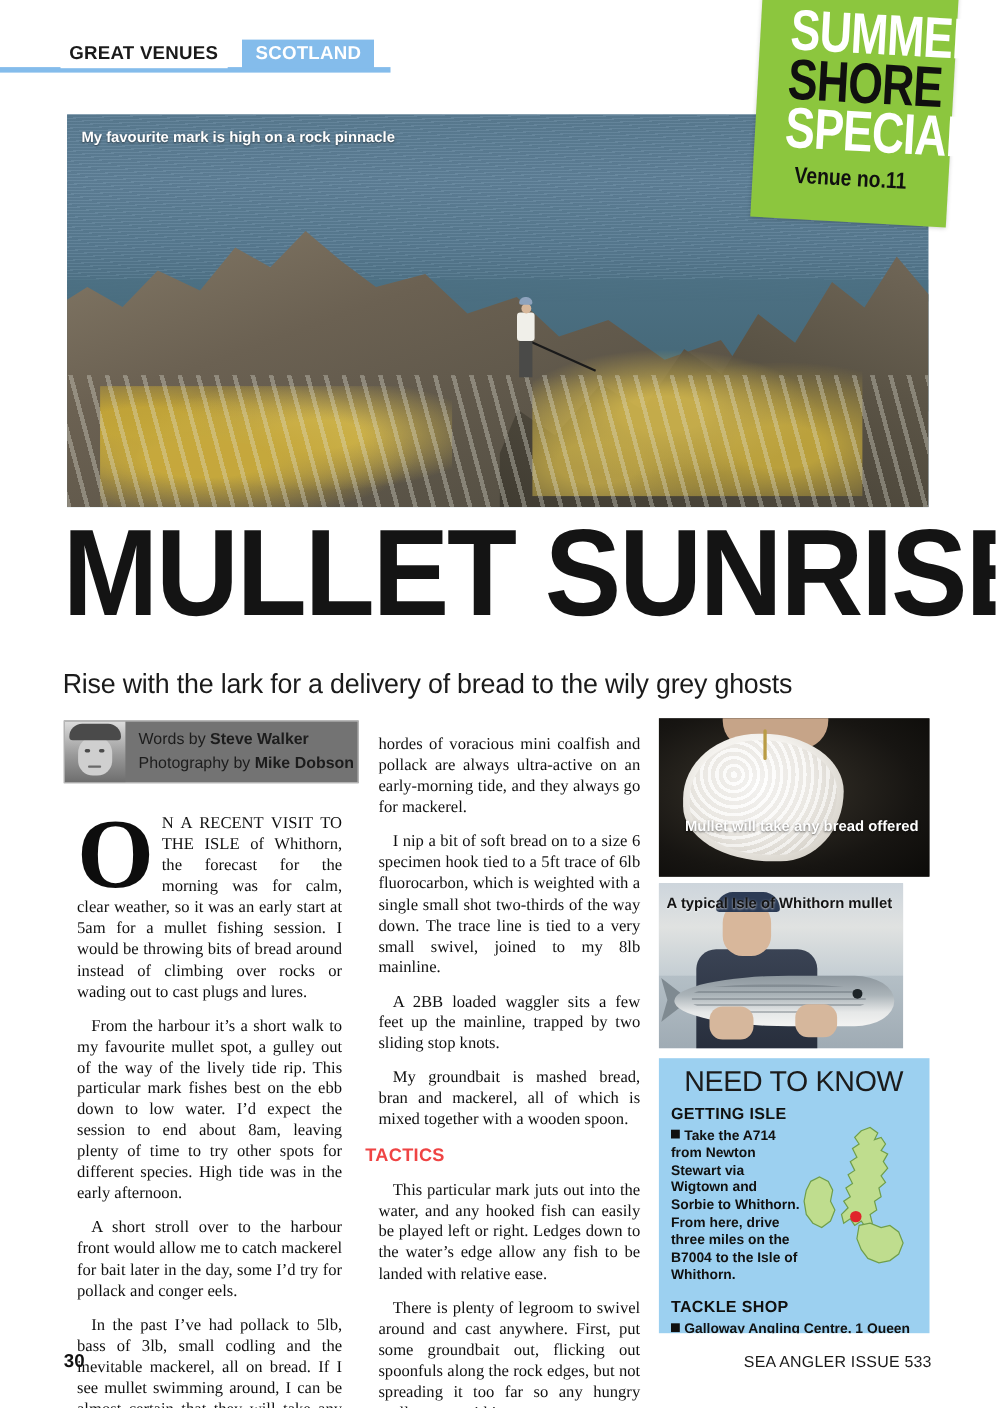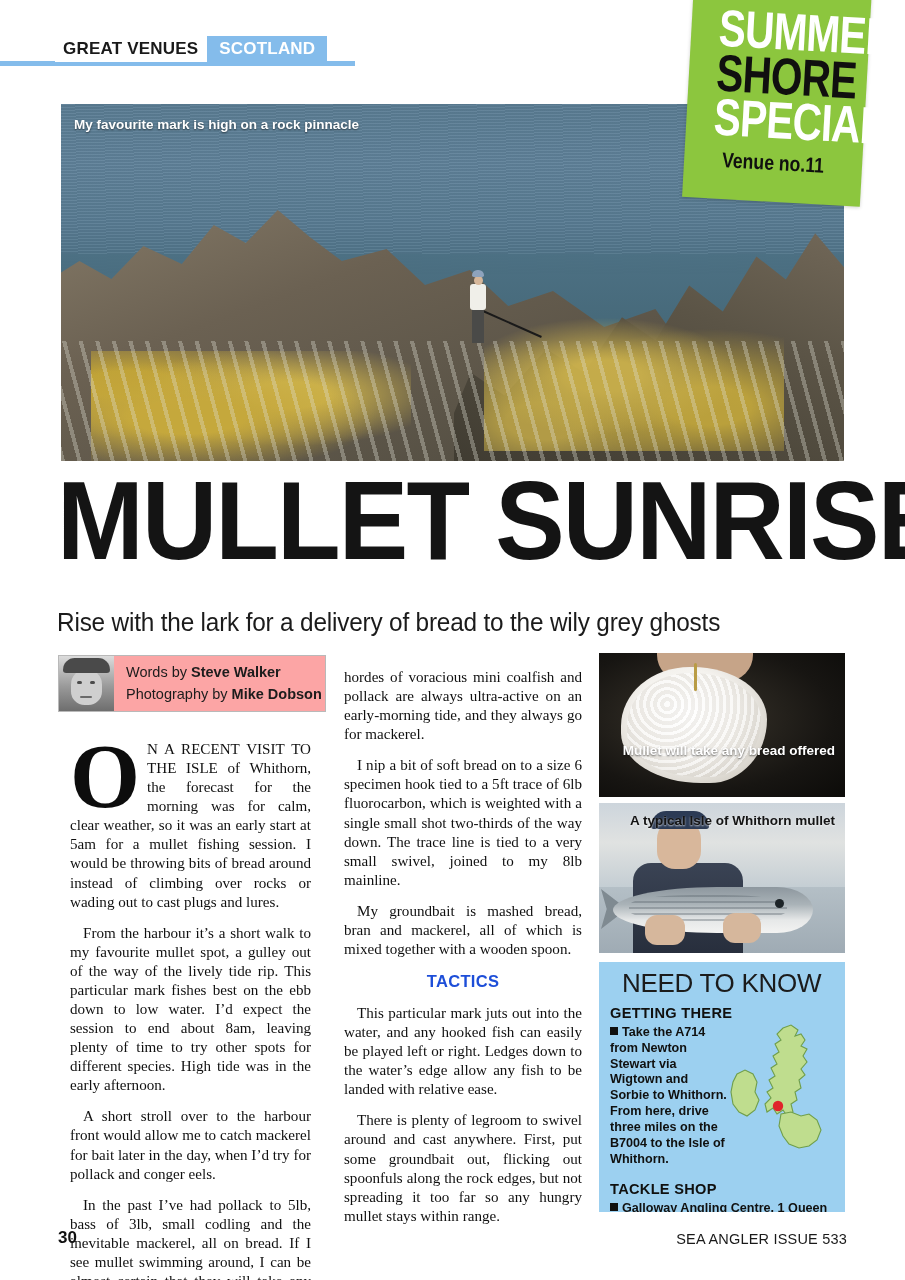--- a/index.html
+++ b/index.html
@@ -11,20 +11,21 @@
     overflow:hidden;
     -webkit-font-smoothing:antialiased;
   }
   .page{position:absolute;inset:0;}
 
   
   #kicker{
     position:absolute;left:55px;top:36px;
     display:flex;align-items:stretch;height:26px;
     z-index:6;
+    gap:13px;
   }
   #kicker .k-left{
     background:#ffffff;color:#1a1a1a;
     font-weight:bold;font-size:17px;letter-spacing:.2px;
     display:flex;align-items:center;padding:0 9px 0 8px;
     font-stretch:condensed;
   }
   #kicker .k-right{
     background:#84bceb;color:#ffffff;
     font-weight:bold;font-size:17px;letter-spacing:.2px;
@@ -147,21 +148,21 @@
     transform:scaleX(.975);transform-origin:left top;
     z-index:4;
   }
 
   
   #byline{
     position:absolute;left:58px;top:655px;
     width:266px;height:55px;
     border:1px solid #b9b9b9;
     display:flex;align-items:stretch;
-    background:#fca5a5;z-index:4;
+    background:#737373;z-index:4;
   }
   #byline .portrait{
     width:55px;flex:0 0 55px;position:relative;overflow:hidden;
     background:linear-gradient(180deg,#dcdcdc 0%,#9a9a9a 55%,#6e6e6e 100%);
   }
   #byline .portrait .hat{position:absolute;left:4px;top:2px;width:47px;height:15px;background:#4a4a4a;border-radius:22px 22px 6px 6px;}
   #byline .portrait .face{position:absolute;left:12px;top:13px;width:31px;height:36px;background:#cfcfcf;border-radius:16px 16px 14px 14px;}
   #byline .portrait .eyeL{position:absolute;left:18px;top:25px;width:5px;height:3px;background:#4b4b4b;border-radius:2px;}
   #byline .portrait .eyeR{position:absolute;left:31px;top:25px;width:5px;height:3px;background:#4b4b4b;border-radius:2px;}
   #byline .portrait .mouth{position:absolute;left:21px;top:40px;width:12px;height:2px;background:#6a6a6a;border-radius:2px;}
@@ -181,21 +182,21 @@
     -webkit-hyphens:auto;hyphens:auto;
     z-index:4;
   }
   #col1{left:58px;top:728px;width:265px;}
   #col2{left:332px;top:656px;width:262px;}
   .col p{margin:12px;text-indent:13px;}
   .col p.first{text-indent:0;}
   .col h3{
     font-family:"Liberation Sans", sans-serif;
     font-size:16.5px;font-weight:bold;letter-spacing:.3px;
-    margin:8px 0 1px 0;color:#1d4ed8;text-align:center;
+    margin:8px 0 1px 0;color:#ef4444;text-align:left;
     font-stretch:condensed;
   }
   #dropcap{
     float:left;
     font-family:"Liberation Serif", serif;
     font-weight:bold;
     font-size:90px;line-height:.72;
     margin:5px 7px -6px 0;
     color:#0d0d0d;
   }
@@ -212,21 +213,21 @@
     border-radius:48% 52% 40% 56% / 52% 46% 56% 44%;
     filter:blur(.3px);
   }
   #photo-bread .bread:after{
     content:"";position:absolute;inset:6px;
     background:repeating-radial-gradient(circle at 30% 30%,rgba(255,255,255,.9) 0 3px,rgba(205,200,192,.45) 3px 7px);
     border-radius:inherit;opacity:.55;
   }
   #photo-bread .hook{position:absolute;left:95px;top:10px;width:3px;height:28px;background:#b99c45;border-radius:2px;}
 
-  #photo-mullet{left:599px;top:803px;width:246px;height:150px;background:#b9c4cc;}
+  #photo-mullet{left:599px;top:803px;width:222px;height:150px;background:#b9c4cc;}
   #photo-mullet .sky{position:absolute;left:0;top:0;width:100%;height:88px;background:linear-gradient(180deg,#cdd5dc 0%,#e0e2e1 45%,#c2ccd2 100%);}
   #photo-mullet .sea{position:absolute;left:0;top:84px;width:100%;height:66px;background:linear-gradient(180deg,#b4bfc6 0%,#9fabb4 100%);}
   #photo-mullet .angler-head{position:absolute;left:58px;top:16px;width:44px;height:50px;background:#d8b79b;border-radius:20px 20px 18px 18px;}
   #photo-mullet .angler-cap{position:absolute;left:52px;top:8px;width:58px;height:18px;background:#2c3b55;border-radius:22px 22px 4px 4px;}
   #photo-mullet .angler-body{position:absolute;left:34px;top:60px;width:110px;height:92px;background:linear-gradient(180deg,#3a4354 0%,#272e3c 100%);border-radius:18px 18px 0 0;}
   #photo-mullet .fish{
     position:absolute;left:14px;top:84px;width:200px;height:46px;
     background:linear-gradient(180deg,#8d979e 0%,#aab3b8 38%,#e6e8e8 72%,#f3f3f2 100%);
     border-radius:52% 18% 18% 52% / 50% 50% 50% 50%;
   }
@@ -339,30 +340,31 @@
       </div>
       <div>
         <span>Photography by </span><b>Mike Dobson</b>
       </div>
     </div>
   </div>
 
   <div class="col" id="col1">
     <p class="first"><span id="dropcap">O</span><span class="smallcaps">N A RECENT VISIT TO THE ISLE</span><span> of Whithorn, the forecast for the morning was for calm, clear weather, so it was an early start at 5am for a mullet fishing session. I would be throwing bits of bread around instead of climbing over rocks or wading out to cast plugs and lures.</span></p>
     <p>From the harbour it’s a short walk to my favourite mullet spot, a gulley out of the way of the lively tide rip. This particular mark fishes best on the ebb down to low water. I’d expect the session to end about 8am, leaving plenty of time to try other spots for different species. High tide was in the early afternoon.</p>
-    <p>A short stroll over to the harbour front would allow me to catch mackerel for bait later in the day, when I’d try for pollack and conger eels.</p>
+    <p>A short stroll over to the harbour front would allow me to catch mackerel for bait later in the day, some I’d try for pollack and conger eels.</p>
     <p>In the past I’ve had pollack to 5lb, bass of 3lb, small codling and the inevitable mackerel, all on bread. If I see mullet swimming around, I can be almost certain that they will take any bread offered to them.</p>
     <h3>ISSUE AND BAIT</h3>
     <p class="first">I use a 13ft match rod, which provides plenty of leverage. There’s room for the groundbait bucket, and I can rest a landing net on one of the lower ledges, with its long handle pointing upwards.</p>
 
   </div>
 
   <div class="col" id="col2">
     <p class="first">hordes of voracious mini coalfish and pollack are always ultra-active on an early-morning tide, and they always go for mackerel.</p>
     <p>I nip a bit of soft bread on to a size 6 specimen hook tied to a 5ft trace of 6lb fluorocarbon, which is weighted with a single small shot two-thirds of the way down. The trace line is tied to a very small swivel, joined to my 8lb mainline.</p>
+    <p>A 2BB loaded waggler sits a few feet up the mainline, trapped by two sliding stop knots.</p>
     <p>My groundbait is mashed bread, bran and mackerel, all of which is mixed together with a wooden spoon.</p>
     <h3>TACTICS</h3>
     <p>This particular mark juts out into the water, and any hooked fish can easily be played left or right. Ledges down to the water’s edge allow any fish to be landed with relative ease.</p>
     <p>There is plenty of legroom to swivel around and cast anywhere. First, put some groundbait out, flicking out spoonfuls along the rock edges, but not spreading it too far so any hungry mullet stays within range.</p>
 
   </div>
 
   <div class="photo" id="photo-bread">
     <div class="bg"></div>
     <div class="hand"></div>
@@ -391,21 +393,21 @@
       <svg width="118" height="140" viewBox="0 0 118 140" xmlns="http://www.w3.org/2000/svg">
         <g stroke="#6f9e4a" stroke-width="1.1">
           <path fill="#bfdd8e" d="M62 6 L70 3 L77 8 L74 14 L80 12 L84 18 L80 24 L86 27 L82 34 L86 40 L80 47 L84 53 L78 58 L80 66 L74 70 L76 78 L70 82 L72 90 L66 94 L62 88 L56 92 L52 86 L46 90 L44 82 L50 76 L46 70 L52 66 L48 58 L54 54 L50 46 L56 42 L52 34 L58 30 L54 22 L60 18 L56 12 Z"></path>
           <path fill="#bfdd8e" d="M16 52 L24 48 L32 52 L36 60 L34 70 L38 78 L34 88 L26 94 L18 90 L12 82 L10 70 L12 60 Z"></path>
           <path fill="#bfdd8e" d="M60 92 L70 90 L80 94 L88 92 L96 98 L100 108 L96 118 L88 124 L78 126 L68 122 L62 114 L58 104 Z"></path>
         </g>
         <circle cx="57" cy="84" r="5.2" fill="#e0242b"></circle>
       </svg>
     </div>
     <div id="ntk-body">
-      <h4>GETTING THERE</h4>
+      <h4>GETTING ISLE</h4>
       <div class="ghere"><span class="blk"></span><span>Take the A714 from Newton Stewart via Wigtown and Sorbie to Whithorn. From here, drive three miles on the B7004 to the Isle of Whithorn.</span></div>
       <div id="ntk-tackle">
         <h4>TACKLE SHOP</h4>
         <div><span class="blk"></span><span>Galloway Angling Centre, 1 Queen St, Newton Stewart, Dumfries &amp; Galloway DG8 6JR, tel: 01671 401333.</span></div>
       </div>
     </div>
   </div>
 
   <div id="folio">30</div>
   <div id="footer-right">SEA ANGLER   ISSUE 533</div>

